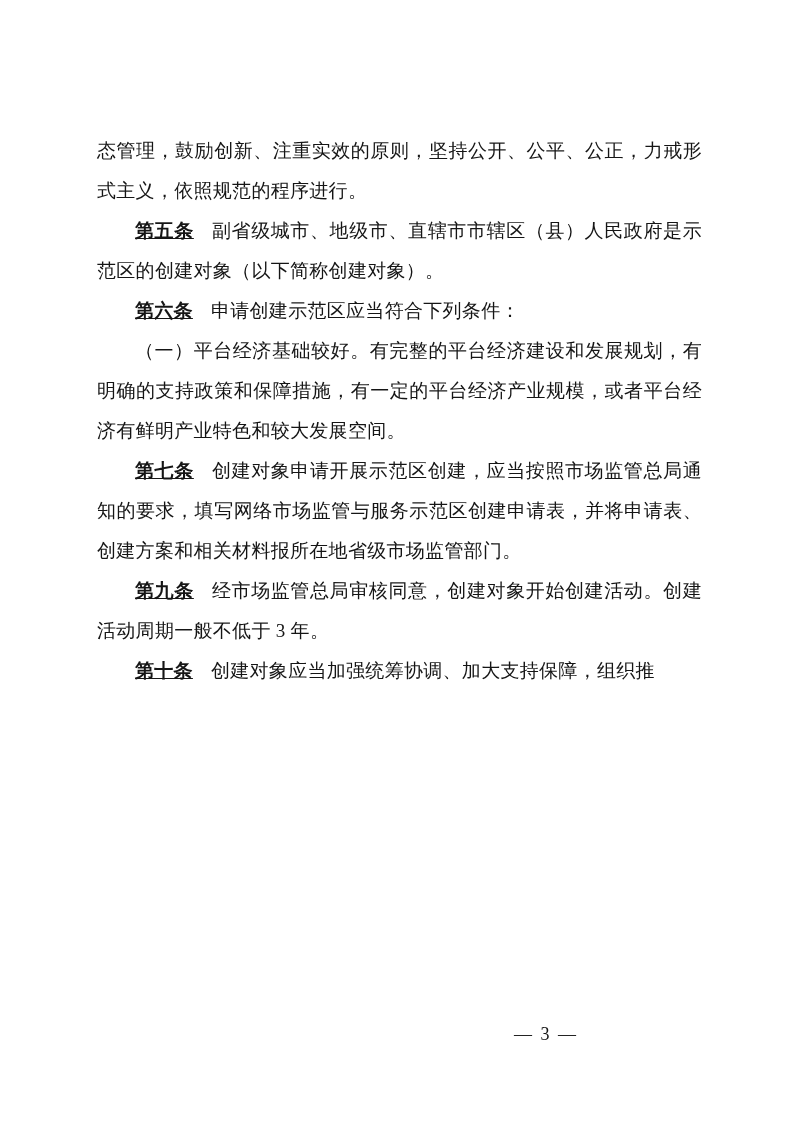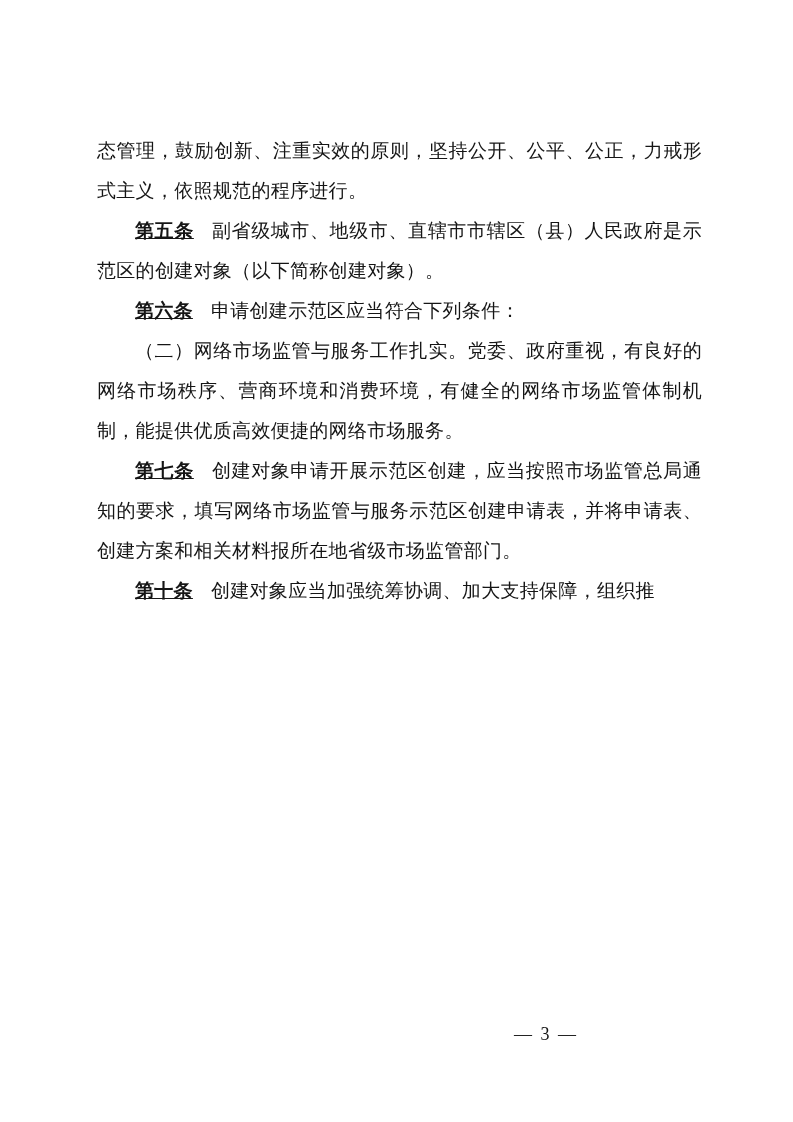--- a/index.html
+++ b/index.html
@@ -53,18 +53,19 @@
   }
 </style>
 </head>
 <body>
 
 <div class="page">
   <div class="content">
     <p class="para"><span class="article-label"></span><span>态管理，鼓励创新、注重实效的原则，坚持公开、公平、公正，力戒形式主义，依照规范的程序进行。</span></p>
     <p class="para indent"><span class="article-label">第五条</span><span>副省级城市、地级市、直辖市市辖区（县）人民政府是示范区的创建对象（以下简称创建对象）。</span></p>
     <p class="para indent"><span class="article-label">第六条</span><span>申请创建示范区应当符合下列条件：</span></p>
-    <p class="para indent"><span class="article-label"></span><span>（二）网络市场监管与服务工作扎实。党委、政府重视，有良好的网络市场秩序、营商环境和消费环境，有健全的网络市场监管体制机制，能提供优质高效便捷的网络市场服务。</span></p>
+    <p class="para indent"><span class="article-label"></span><span>（一）平台经济基础较好。有完整的平台经济建设和发展规划，有明确的支持政策和保障措施，有一定的平台经济产业规模，或者平台经济有鲜明产业特色和较大发展空间。</span></p>
     <p class="para indent"><span class="article-label">第七条</span><span>创建对象申请开展示范区创建，应当按照市场监管总局通知的要求，填写网络市场监管与服务示范区创建申请表，并将申请表、创建方案和相关材料报所在地省级市场监管部门。</span></p>
+    <p class="para indent"><span class="article-label">第九条</span><span>经市场监管总局审核同意，创建对象开始创建活动。创建活动周期一般不低于 3 年。</span></p>
     <p class="para indent"><span class="article-label">第十条</span><span>创建对象应当加强统筹协调、加大支持保障，组织推</span></p>
   </div>
   <div class="page-number">— 3 —</div>
 </div>
 
 </body></html>

